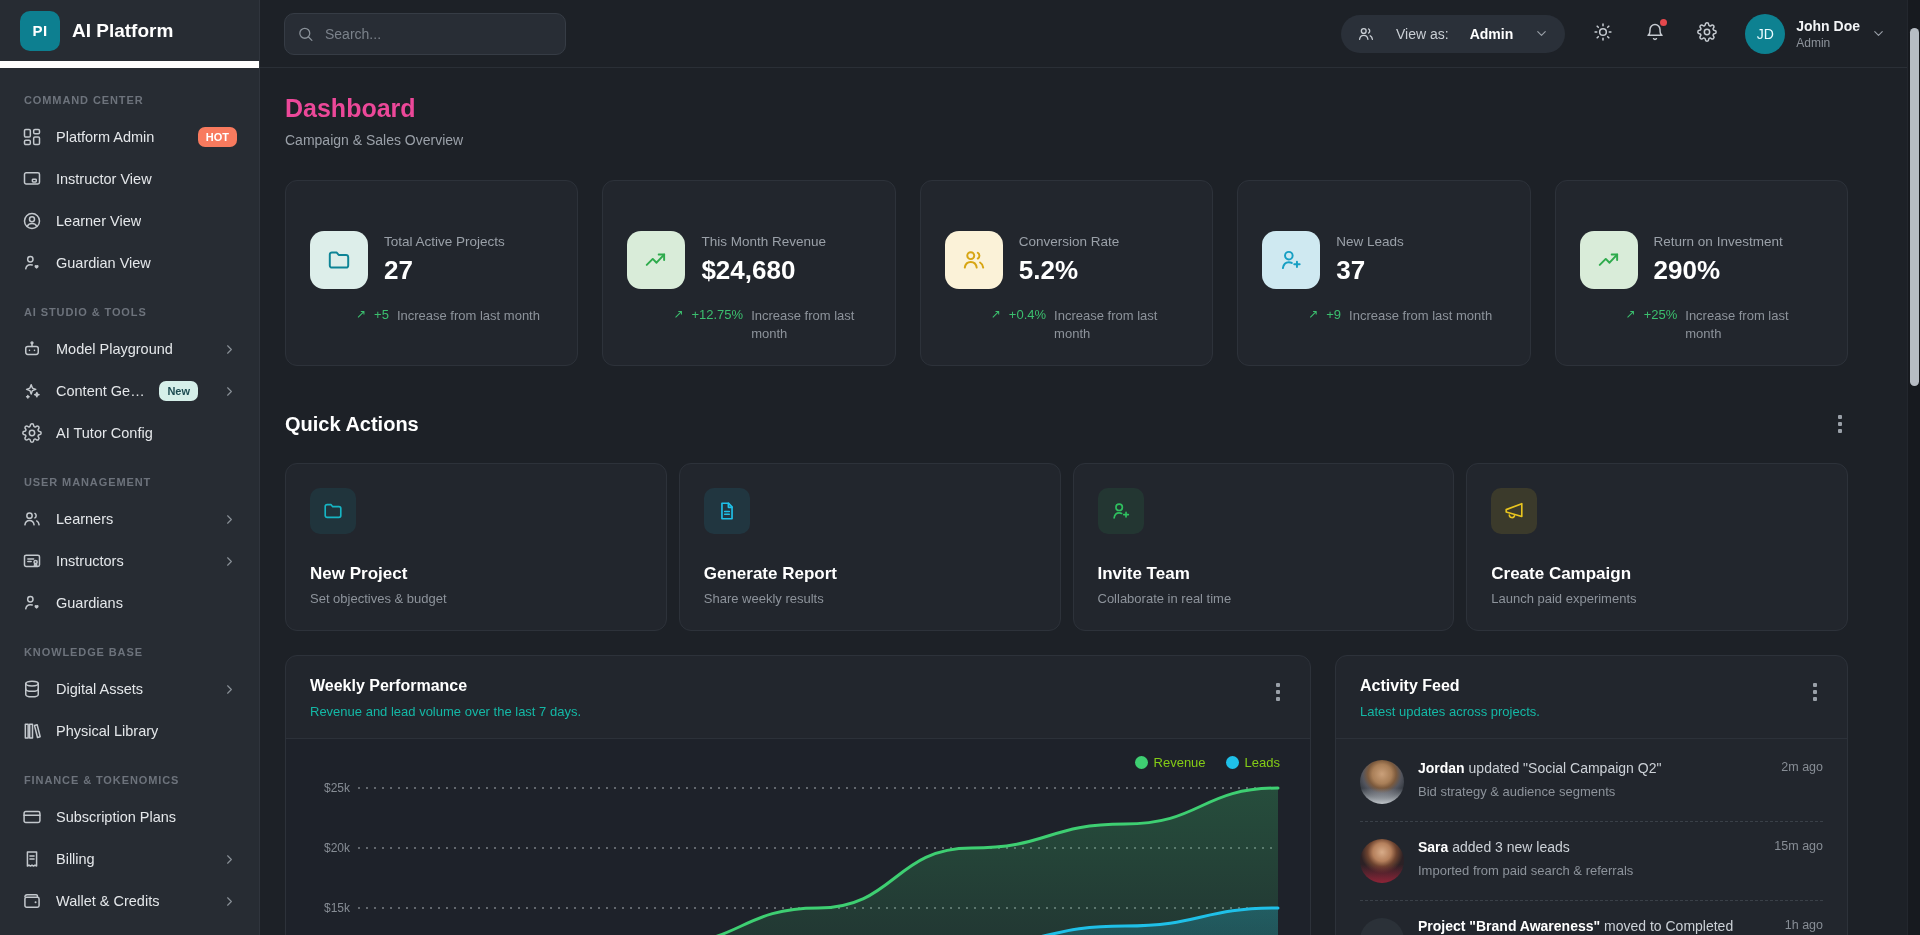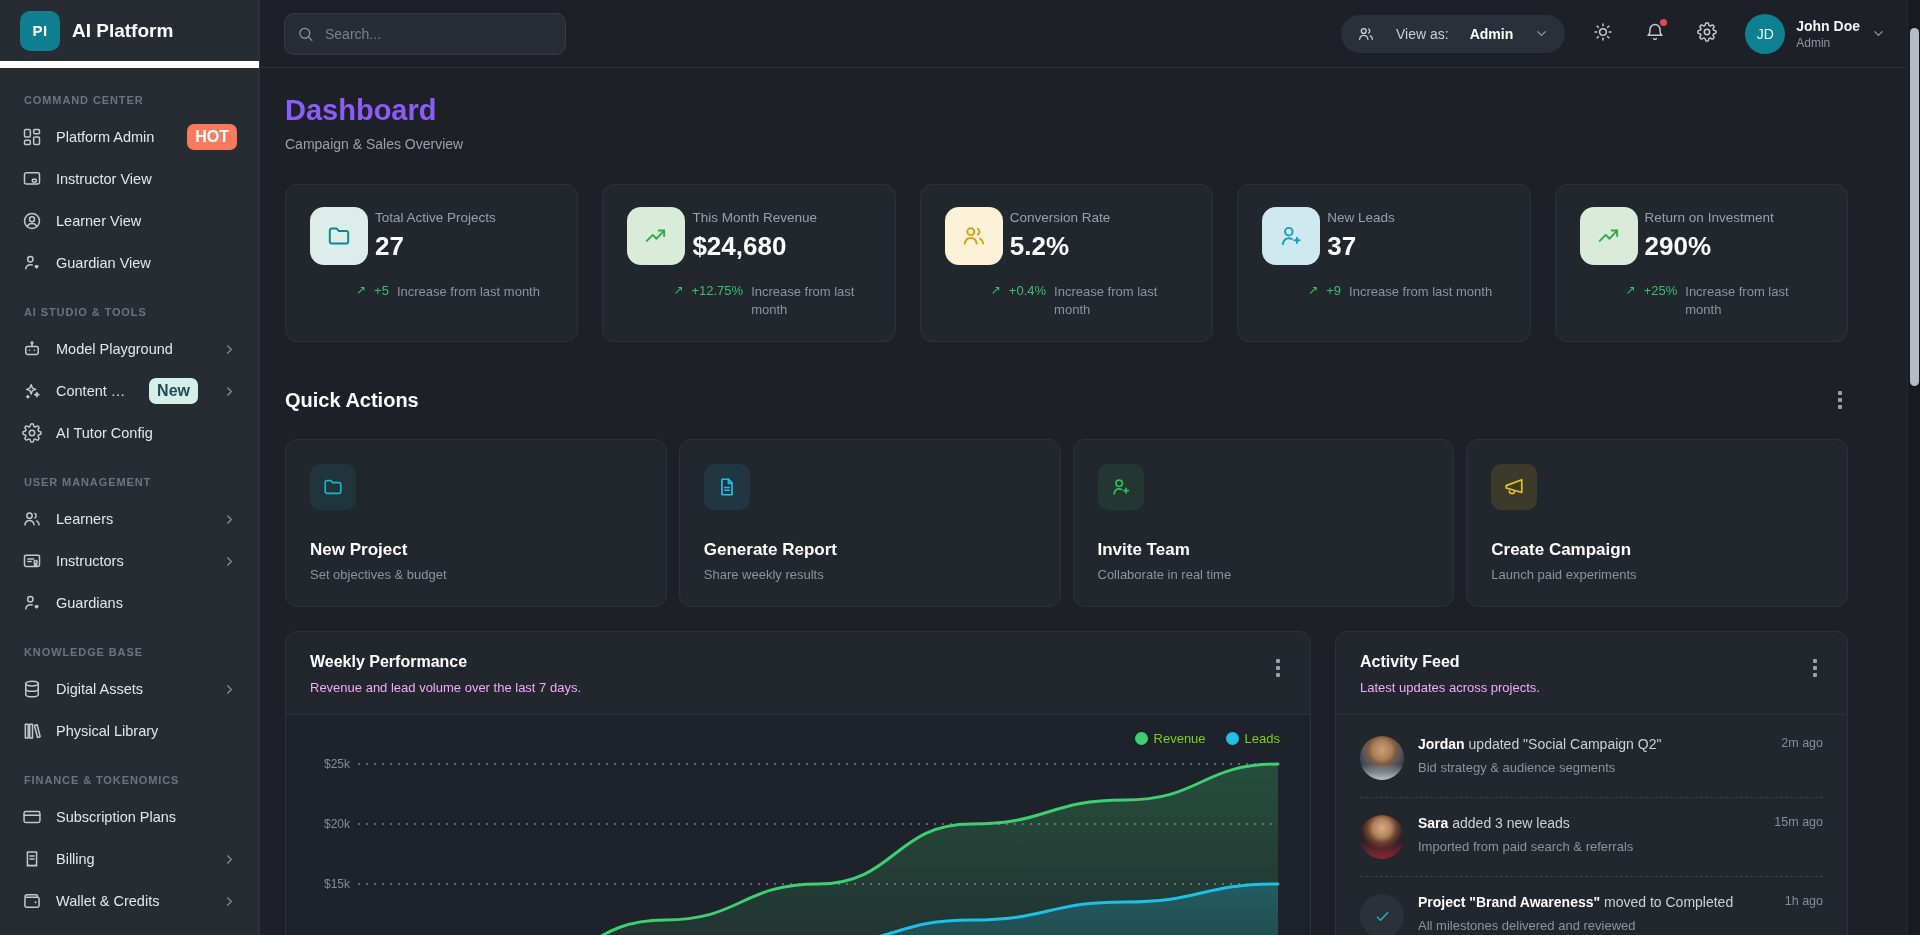--- a/index.html
+++ b/index.html
@@ -15,21 +15,21 @@
     display:flex; align-items:center; justify-content:center; font-weight:700; font-size:15px; letter-spacing:.5px; }
   .app-name { font-size:19px; font-weight:700; color:#fff; }
   .nav { padding-top:4px; }
   .nav-section-label { padding:0 24px; margin:22px 0 10px; font-size:11px; font-weight:700;
     letter-spacing:.9px; color:#6d737c; }
   .nav-item { display:flex; align-items:center; gap:14px; height:42px; padding:0 22px;
     color:#e4e7ea; font-size:14.5px; cursor:pointer; white-space:nowrap; }
   .nav-icon { width:20px; height:20px; color:#c3c8cd; display:flex; flex-shrink:0; }
   .nav-icon svg { width:20px; height:20px; }
   .nav-label { overflow:hidden; text-overflow:ellipsis; }
-  .badge { margin-left:auto; border-radius:7px; font-size:16px; font-weight:700; padding:4px 8px; }
+  .badge { margin-left:auto; border-radius:7px; font-size:11px; font-weight:700; padding:4px 8px; }
   .badge-hot { background:#f87a5e; color:#fff; }
   .badge-new { background:#d5efe9; color:#1d4c52; }
   .nav-chevron { margin-left:auto; color:#8a9097; display:flex; }
   .nav-chevron svg { width:15px; height:15px; }
   .nav-item.has-badge .nav-chevron { margin-left:10px; }
 
   
   .topbar { position:fixed; left:260px; top:0; right:0; height:68px; background:#1d2127;
     border-bottom:1px solid #2a2f36; display:flex; align-items:center; justify-content:space-between;
     padding:0 34px 0 24px; z-index:4; }
@@ -55,29 +55,29 @@
   .bell-dot { position:absolute; top:1px; right:2px; width:7px; height:7px; border-radius:50%;
     background:#e5484d; }
   .user-menu { display:flex; align-items:center; gap:11px; cursor:pointer; }
   .avatar { width:40px; height:40px; border-radius:50%; background:#0d8191; color:#eafcff;
     font-weight:400; font-size:14px; display:flex; align-items:center; justify-content:center; }
   .user-name { font-size:14px; font-weight:700; color:#f2f4f6; }
   .user-role { font-size:12px; color:#8d939b; margin-top:2px; }
 
   
   .main { margin-left:260px; padding:94px 72px 0 25px; height:935px; overflow:hidden; }
-  .page-title { font-size:29px; font-weight:700; color:#8b5cf6; }
+  .page-title { font-size:25px; font-weight:700; color:#ec4899; }
   .page-sub { font-size:14px; color:#9aa0a8; margin-top:9px; }
 
   .card { background:#22262d; border:1px solid #2d323a; border-radius:12px; }
 
   
   .stats-grid { display:grid; grid-template-columns:repeat(5,1fr); gap:24px; margin-top:32px; }
   .stat-card { padding:22px 24px; }
-  .stat-top { display:flex; gap:7px; align-items:center; }
+  .stat-top { display:flex; gap:16px; align-items:center;margin-top:28px; }
   .stat-iconbox { width:58px; height:58px; border-radius:14px; display:flex; align-items:center;
     justify-content:center; flex-shrink:0; }
   .stat-iconbox svg { width:26px; height:26px; }
   .stat-label { font-size:13.5px; color:#9aa0a8; }
   .stat-value { font-size:26px; font-weight:700; color:#fff; margin-top:6px; }
   .stat-delta-row { margin-top:18px; padding-left:46px; display:flex; gap:8px; align-items:flex-start;
     font-size:13px; }
   .delta-arrow { color:#3bbf6e; font-size:12px; }
   .delta { color:#3bbf6e; white-space:nowrap; }
   .delta-note { color:#8d939b; line-height:1.4; max-width:150px; }
@@ -93,21 +93,21 @@
     justify-content:center; margin-bottom:30px; }
   .qa-iconbox svg { width:22px; height:22px; }
   .qa-name { font-size:17px; font-weight:700; color:#fff; }
   .qa-sub { font-size:13px; color:#8d939b; margin-top:7px; }
 
   
   .bottom-grid { display:grid; grid-template-columns:2fr 1fr; gap:24px; margin-top:24px; }
   .panel-header { padding:21px 24px 19px; display:flex; justify-content:space-between;
     align-items:flex-start; border-bottom:1px solid #2c3139; }
   .panel-title { font-size:16px; font-weight:700; color:#fff; }
-  .panel-sub { font-size:13px; color:#f0abfc; margin-top:9px; }
+  .panel-sub { font-size:13px; color:#14b8a6; margin-top:9px; }
   .chart-body { padding:12px 24px 24px; background:#1e222a; border-radius:0 0 12px 12px; }
   .legend { display:flex; justify-content:flex-end; gap:20px; margin:4px 6px 4px 0; }
   .legend-item { display:flex; align-items:center; cursor:pointer; }
   .legend-dot { width:13px; height:13px; border-radius:50%; display:inline-block; }
   .legend-label { color:#84cc16; font-size:13px; margin-left:6px; }
   .chart-wrap { width:100%; }
 
   
   .feed-list { padding:4px 24px 10px; }
   .feed-item { display:flex; gap:14px; padding:17px 0; }

